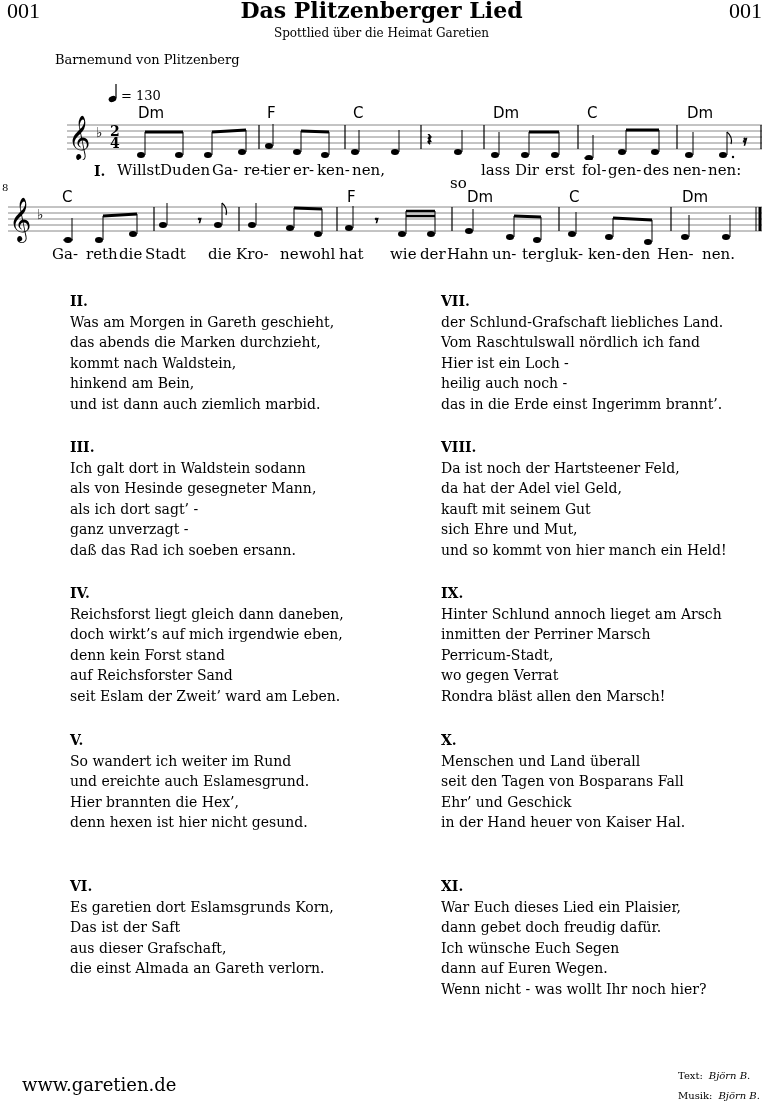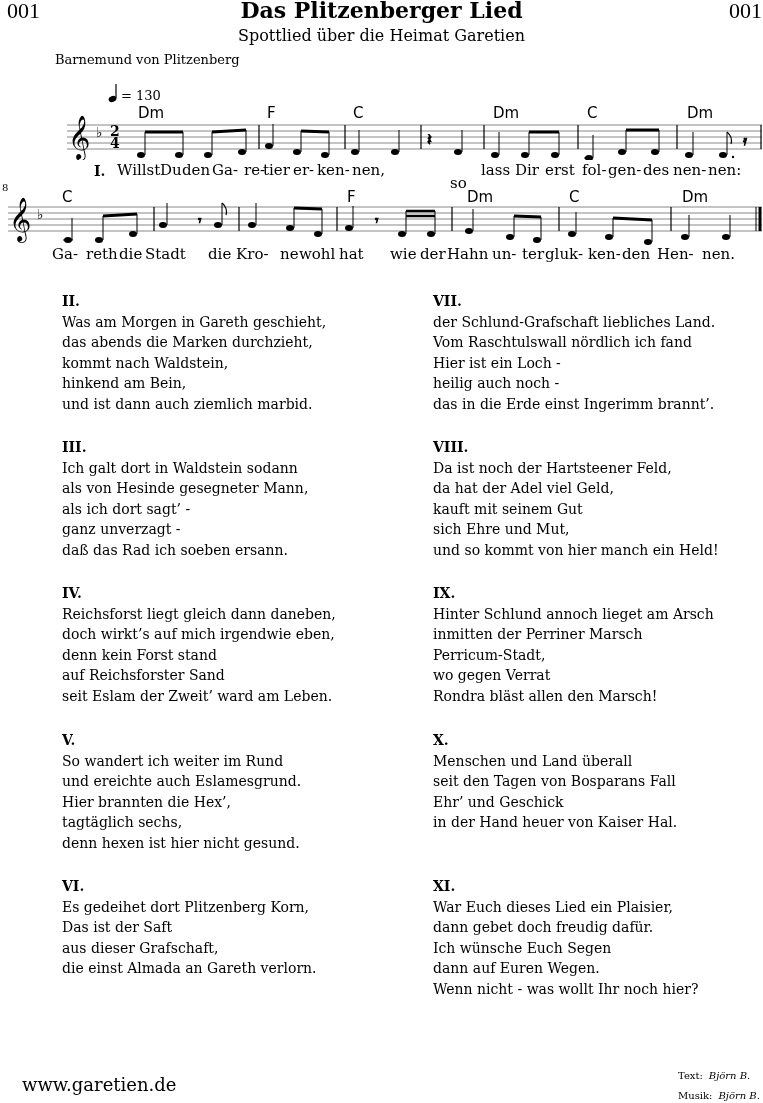--- a/index.html
+++ b/index.html
@@ -1,25 +1,25 @@
 <!DOCTYPE html>
 <html><head>
 <meta charset="utf-8">
 <style>
   html, body { margin:0; padding:0; background:#fff; }
   body { width:763px; height:1103px; position:relative; overflow:hidden;
          font-family:"DejaVu Serif", "Liberation Serif", serif; color:#000; }
   .abs { position:absolute; }
   .num { font-size:22px; top:-2px; font-family:"Liberation Serif", serif; }
   .title { left:0; width:763px; text-align:center; top:-3px; font-size:22px; font-weight:bold; }
-  .subtitle { left:0; width:763px; text-align:center; top:26px; font-size:16px; }
+  .subtitle { left:0; width:763px; text-align:center; top:26px; font-size:12px; }
   .poet { left:7px; top:52px; font-size:13px;margin-left:48px; }
   .tempo { left:113px; top:88px; font-size:13px; }
   .lyric-row { font-size:15px; white-space:nowrap; }
-  .verse { font-size:14px; line-height:20.6px; }
+  .verse { font-size:14px; line-height:20.6px;margin-left:8px; }
   .verse .vnum { font-weight:bold; }
   .footer-url { left:22px; top:1074px; font-size:18px; }
   .credits { left:678px; font-size:10px; }
   .credits i { font-style:italic; margin-left:6px; }
 </style>
 </head>
 <body>
 
 <div class="abs num" style="left:7px;">001</div>
 <div class="abs title">Das Plitzenberger Lied</div>
@@ -282,26 +282,25 @@
   <div>doch wirkt’s auf mich irgendwie eben,</div>
   <div>denn kein Forst stand</div>
   <div>auf Reichsforster Sand</div>
   <div>seit Eslam der Zweit’ ward am Leben.</div>
 </div>
 <div class="abs verse" style="left:62px;top:730px;">
   <div class="vnum">V.</div>
   <div>So wandert ich weiter im Rund</div>
   <div>und ereichte auch Eslamesgrund.</div>
   <div>Hier brannten die Hex’,</div>
-  <div>tagtäglich sechs,</div>
   <div>denn hexen ist hier nicht gesund.</div>
 </div>
 <div class="abs verse" style="left:62px;top:876px;">
   <div class="vnum">VI.</div>
-  <div>Es gedeihet dort Plitzenberg Korn,</div>
+  <div>Es garetien dort Eslamsgrunds Korn,</div>
   <div>Das ist der Saft</div>
   <div>aus dieser Grafschaft,</div>
   <div>die einst Almada an Gareth verlorn.</div>
 </div>
 
 <div class="abs verse" style="left:433px;top:291px;">
   <div class="vnum">VII.</div>
   <div>der Schlund-Grafschaft liebliches Land.</div>
   <div>Vom Raschtulswall nördlich ich fand</div>
   <div>Hier ist ein Loch -</div>

